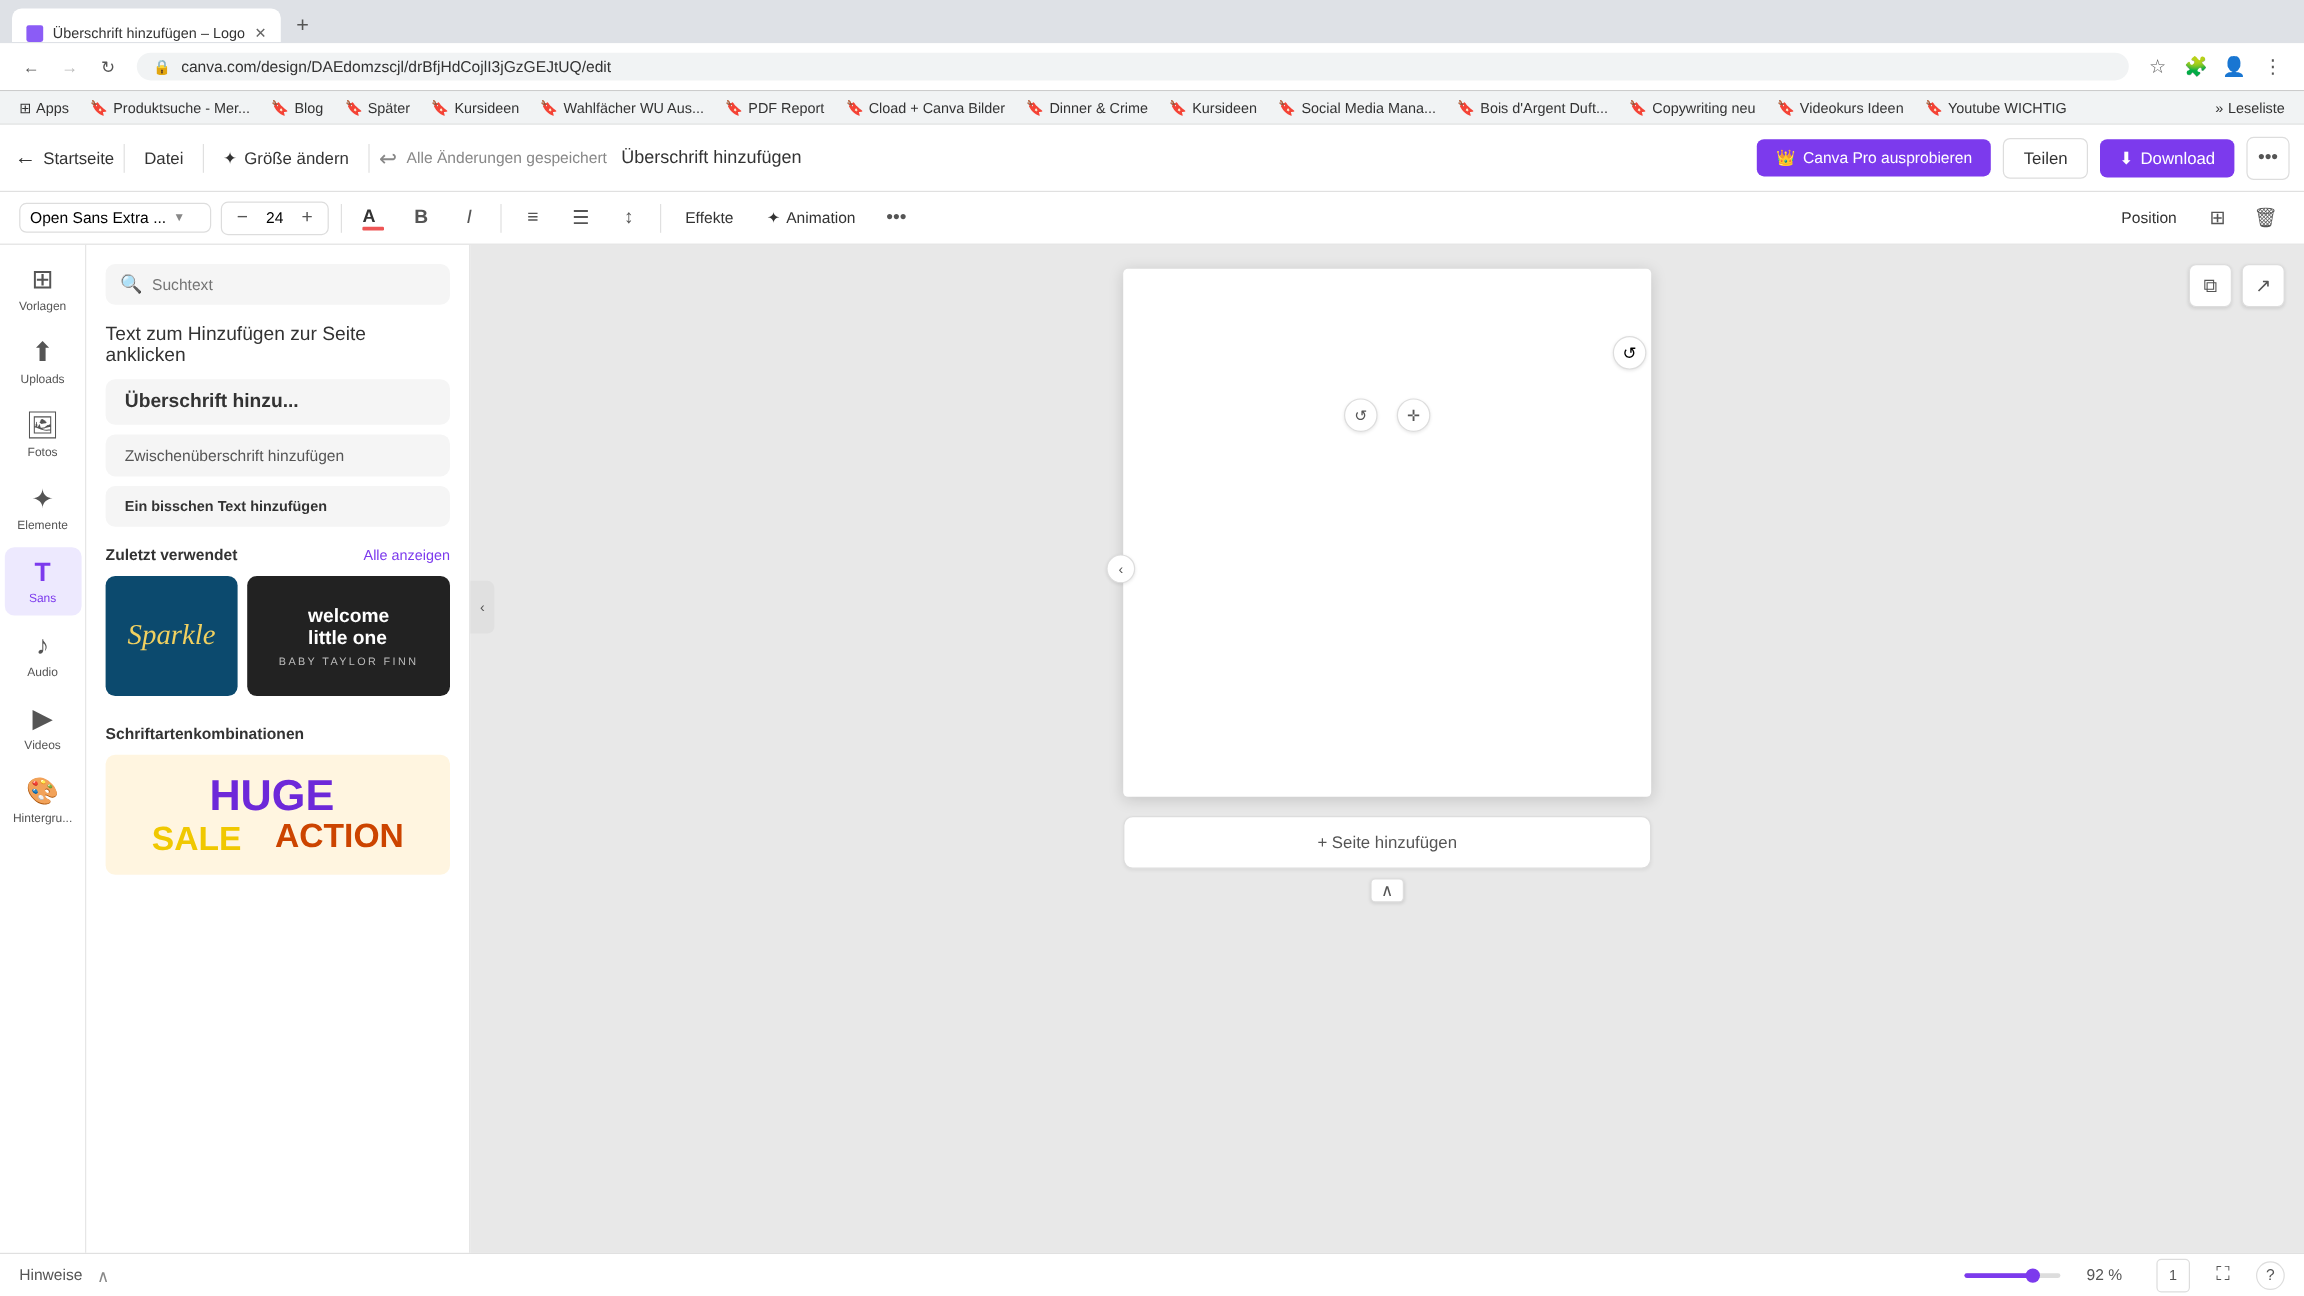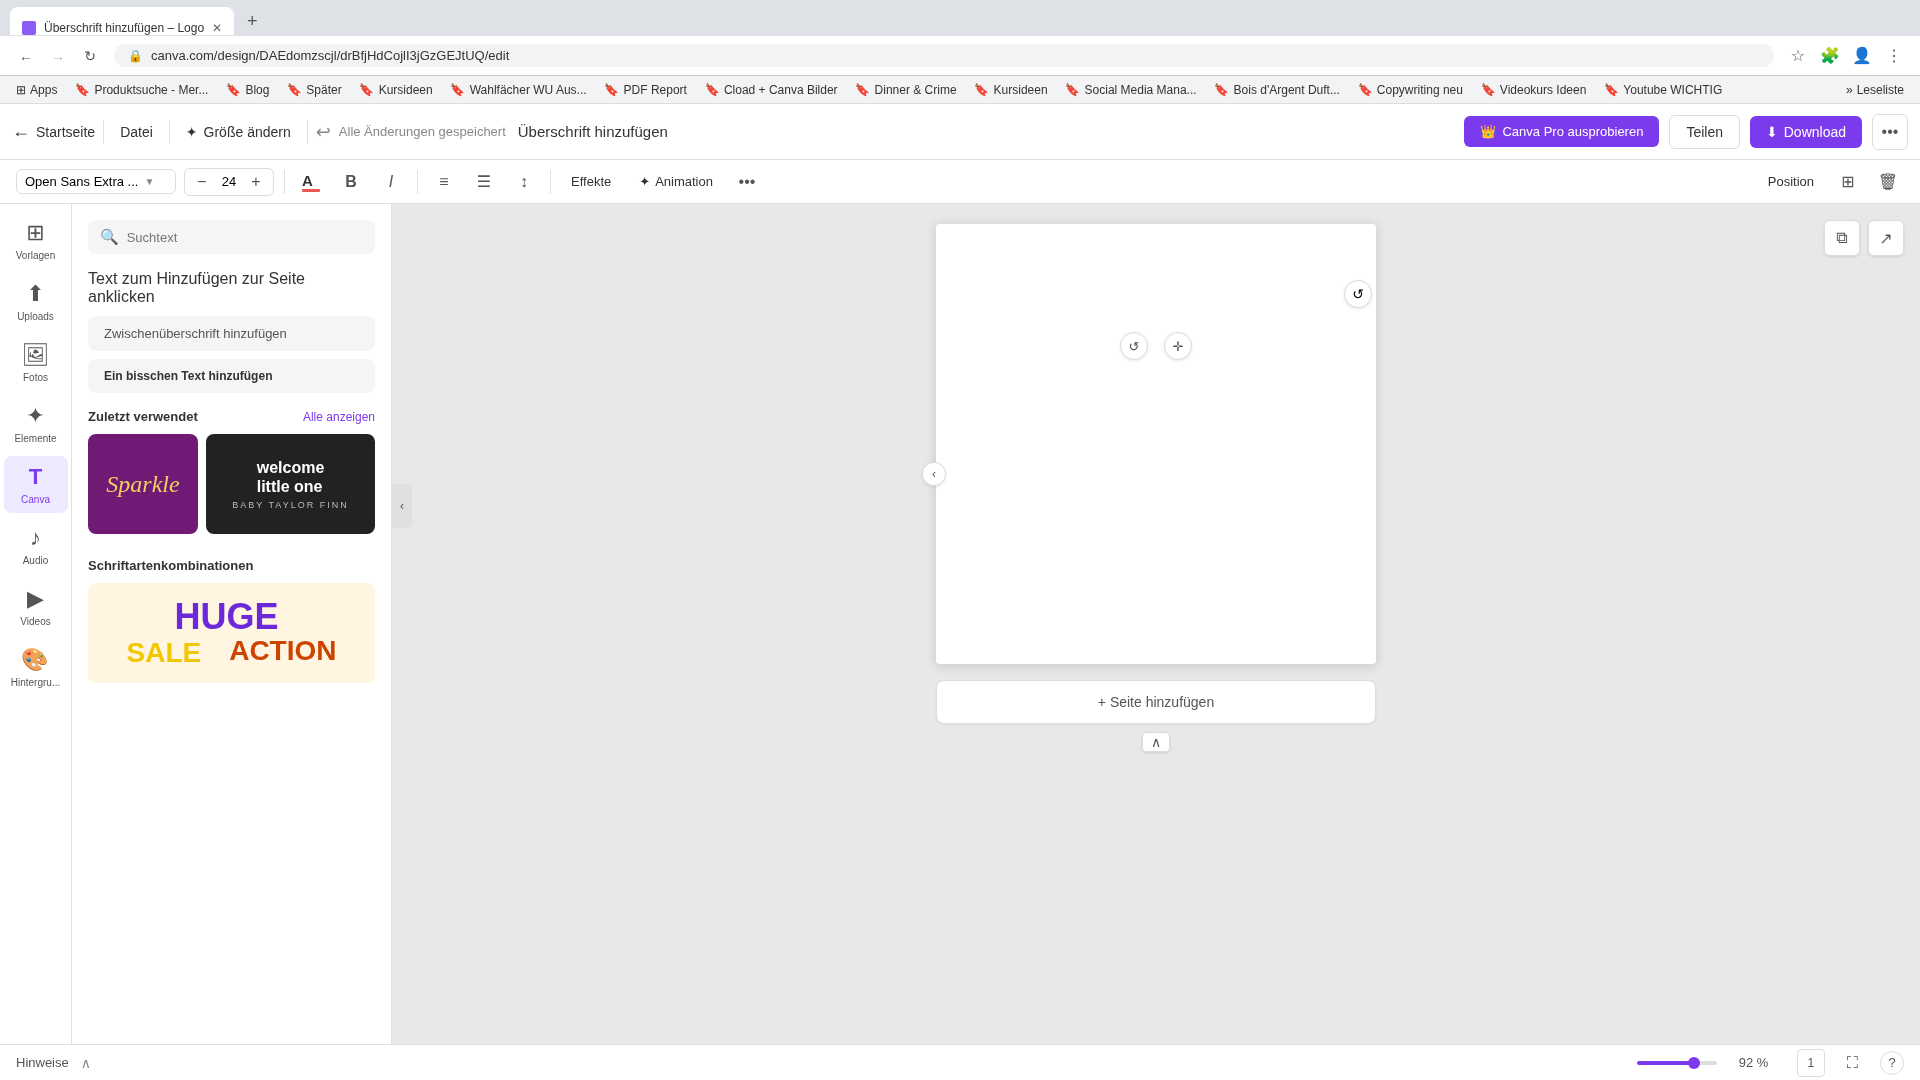--- a/index.html
+++ b/index.html
@@ -316,21 +316,21 @@
       <div class="sidebar-item">
         <span class="sidebar-icon">🖼</span>
         <span class="sidebar-label">Fotos</span>
       </div>
       <div class="sidebar-item">
         <span class="sidebar-icon">✦</span>
         <span class="sidebar-label">Elemente</span>
       </div>
       <div class="sidebar-item active">
         <span class="sidebar-icon" style="font-size:22px;font-weight:bold;">T</span>
-        <span class="sidebar-label">Canva</span>
+        <span class="sidebar-label">Sans</span>
       </div>
       <div class="sidebar-item">
         <span class="sidebar-icon">♪</span>
         <span class="sidebar-label">Audio</span>
       </div>
       <div class="sidebar-item">
         <span class="sidebar-icon">▶</span>
         <span class="sidebar-label">Videos</span>
       </div>
       <div class="sidebar-item">
@@ -343,31 +343,32 @@
     </div>
 
     <div class="text-panel">
       <div class="search-bar">
         <span class="search-icon">🔍</span>
         <input class="search-input" type="text" placeholder="Suchtext" style="">
       </div>
 
       <div class="text-add-section">
         <p class="panel-section-title">Text zum Hinzufügen zur Seite anklicken</p>
+        <div class="text-add-item">Überschrift hinzu...</div>
         <div class="text-add-item sub">Zwischenüberschrift hinzufügen</div>
         <div class="text-add-item small">Ein bisschen Text hinzufügen</div>
       </div>
 
       <div class="recently-used">
         <div class="section-header">
           <span class="section-title">Zuletzt verwendet</span>
           <span class="see-all">Alle anzeigen</span>
         </div>
         <div style="display:flex;gap:8px;">
-          <div class="recently-card" style="width:110px;height:100px;background:#701a75;border-radius:8px;flex-shrink:0;display:flex;align-items:center;justify-content:center;">
+          <div class="recently-card" style="width:110px;height:100px;background:#0c4a6e;border-radius:8px;flex-shrink:0;display:flex;align-items:center;justify-content:center;">
             <span style="font-size:24px;color:#f0d060;font-style:italic;font-family:cursive;">Sparkle</span>
           </div>
           <div class="recently-card" style="flex:1;background:#222;border-radius:8px;padding:10px;display:flex;flex-direction:column;justify-content:center;">
             <div style="color:#fff;font-size:16px;font-weight:700;line-height:1.2;">welcome<br>little one</div>
             <div style="color:#bbb;font-size:9px;letter-spacing:2px;margin-top:4px;">BABY TAYLOR FINN</div>
           </div>
         </div>
       </div>
 
       <div class="font-combos">

